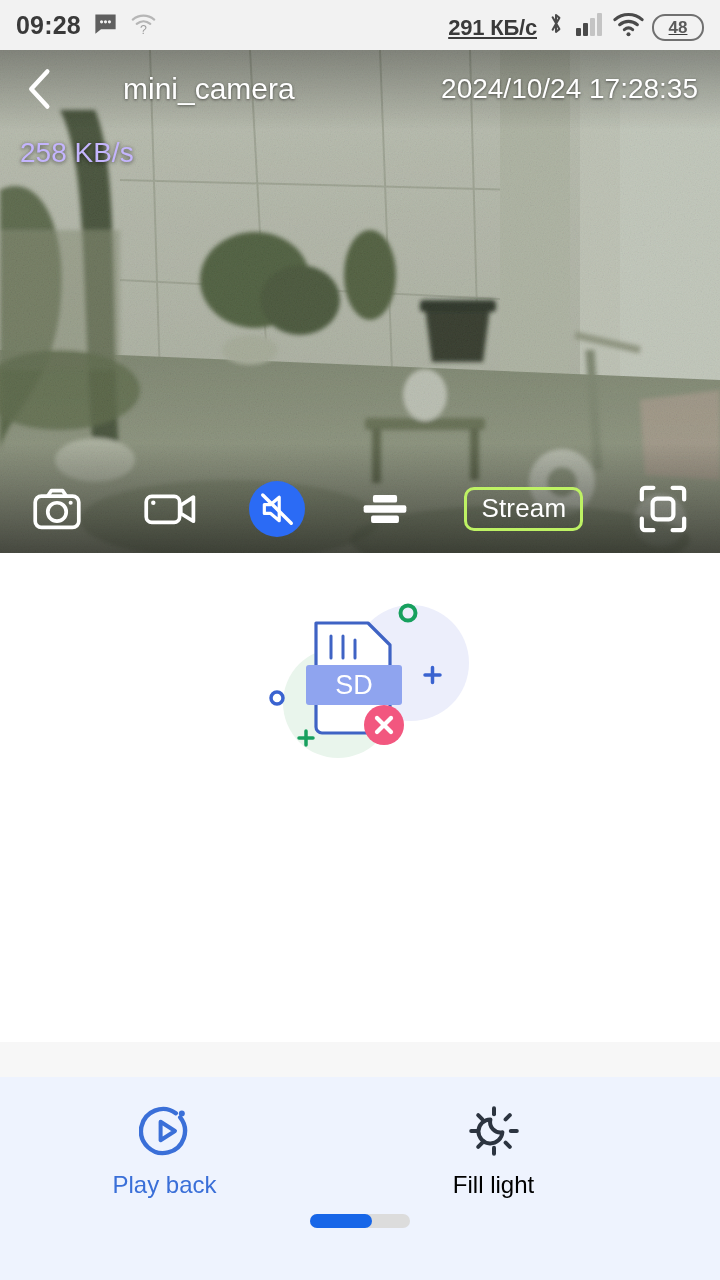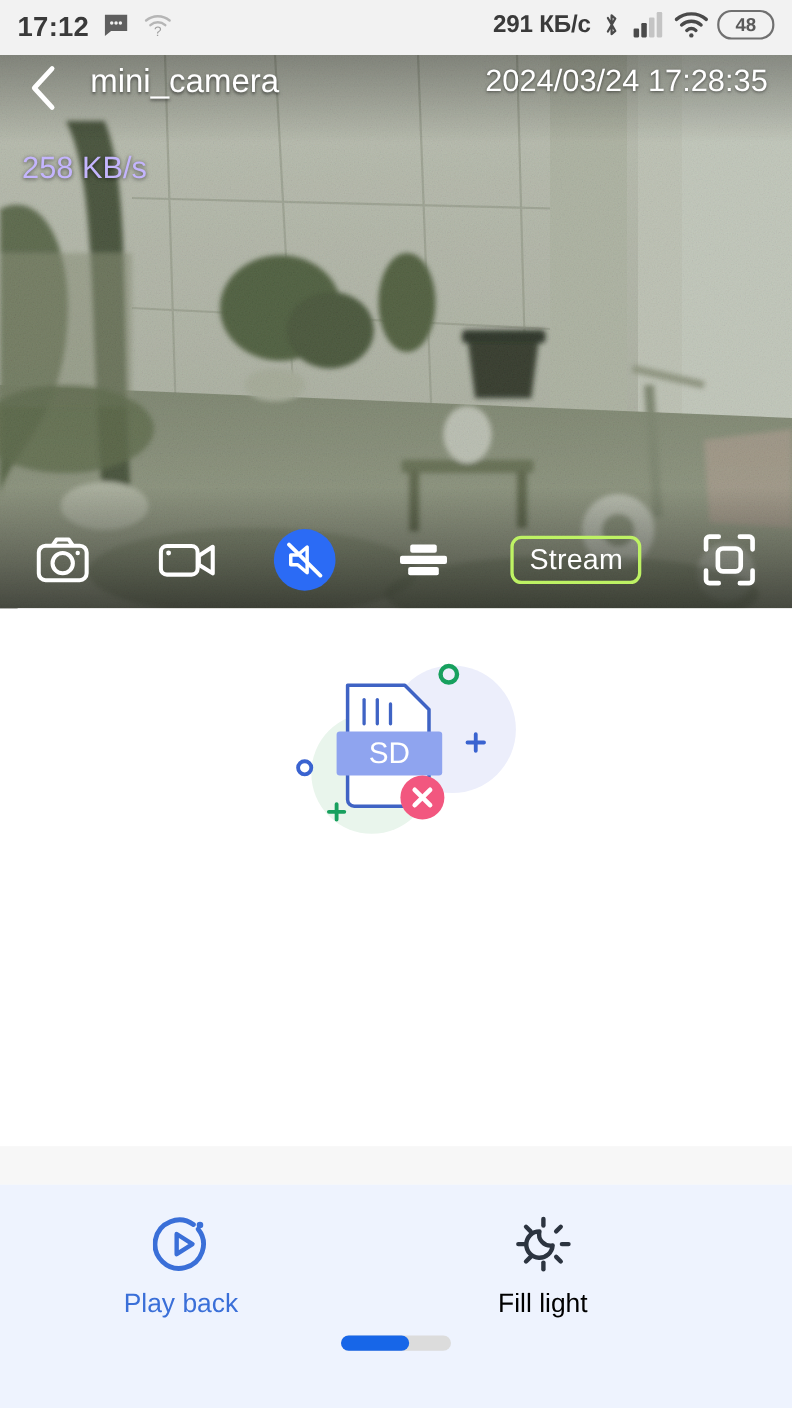--- a/index.html
+++ b/index.html
@@ -12,21 +12,21 @@
   .phone { position:relative; width:720px; height:1280px; background:#fff; }
 
   
   .statusbar {
     position:absolute; top:0; left:0; width:720px; height:50px;
     background:#f2f2f2; display:flex; align-items:center;
     padding:0 16px; color:#3c3c3c;
   }
   .sb-left { display:flex; align-items:center; gap:11px; }
   .sb-time { font-size:25px; font-weight:bold; letter-spacing:0.2px; color:#3a3a3a; }
-  .sb-right { margin-left:auto; display:flex; align-items:flex-start; gap:8px; }
+  .sb-right { margin-left:auto; display:flex; align-items:flex-end; gap:8px;text-decoration:underline; }
   .sb-net { font-size:22px; font-weight:bold; color:#3a3a3a; letter-spacing:-0.2px; }
   .ic { display:block; }
   .battery {
     position:relative; width:52px; height:27px; border:2.5px solid #707070;
     border-radius:13px; display:flex; align-items:center; justify-content:center;
   }
   .battery span { font-size:17px; font-weight:bold; color:#5a5a5a; line-height:1; }
 
   
   .video {
@@ -39,21 +39,21 @@
     background:linear-gradient(to bottom, rgba(0,0,0,0.30), rgba(0,0,0,0));
     pointer-events:none;
   }
   .vid-bot-shade {
     position:absolute; bottom:0; left:0; width:720px; height:110px;
     background:linear-gradient(to top, rgba(0,0,0,0.55), rgba(0,0,0,0));
     pointer-events:none;
   }
   .vid-header {
     position:absolute; top:8px; left:0; width:720px; height:62px;
-    display:flex; align-items:flex-start; padding:0 22px;
+    display:flex; align-items:center; padding:0 22px;gap:41px;
   }
   .back-arrow { width:36px; height:44px; flex:0 0 auto; }
   .cam-title {
     color:#fff; font-size:30px; margin-left:24px;
     text-shadow:0 1px 3px rgba(0,0,0,.55);
   }
   .cam-time {
     margin-left:auto; color:#fff; font-size:28px;
     text-shadow:0 1px 3px rgba(0,0,0,.55);
   }
@@ -123,21 +123,21 @@
   }
   .pager-thumb { width:62px; height:14px; background:#1766e8; border-radius:7px; }
 </style>
 </head>
 <body>
 
 <div class="phone">
 
   <div class="statusbar">
     <div class="sb-left">
-      <div class="sb-time">17:12</div>
+      <div class="sb-time">09:28</div>
       <span class="ic">
         <svg width="27" height="27" viewBox="0 0 24 24">
           <path d="M3 4h18v13H8l-5 4z" fill="#5f5f5f"></path>
           <circle cx="8.5" cy="10.5" r="1.4" fill="#f2f2f2"></circle>
           <circle cx="12" cy="10.5" r="1.4" fill="#f2f2f2"></circle>
           <circle cx="15.5" cy="10.5" r="1.4" fill="#f2f2f2"></circle>
         </svg>
       </span>
       <span class="ic">
         <svg width="27" height="27" viewBox="0 0 24 24">
@@ -259,21 +259,21 @@
     <div class="vid-top-shade"></div>
     <div class="vid-bot-shade"></div>
 
     <div class="vid-header">
       <span class="back-arrow">
         <svg width="36" height="44" viewBox="0 0 24 30">
           <path d="M17 3 L6 15 L17 27" stroke="#ffffff" stroke-width="3" fill="none" stroke-linecap="round" stroke-linejoin="round"></path>
         </svg>
       </span>
       <span class="cam-title">mini_camera</span>
-      <span class="cam-time">2024/03/24 17:28:35</span>
+      <span class="cam-time">2024/10/24 17:28:35</span>
     </div>
 
     <div class="bitrate">258 KB/s</div>
 
     <div class="vid-toolbar">
       <span class="tb-btn">
         <svg width="48" height="42" viewBox="0 0 26 22">
           <rect x="1.2" y="4" width="23.6" height="17" rx="3.4" stroke="#fff" stroke-width="2" fill="none"></rect>
           <path d="M8 4 L10 1 L16 1 L18 4" stroke="#fff" stroke-width="2" fill="none" stroke-linejoin="round"></path>
           <circle cx="13" cy="12.6" r="5" stroke="#fff" stroke-width="2" fill="none"></circle>

